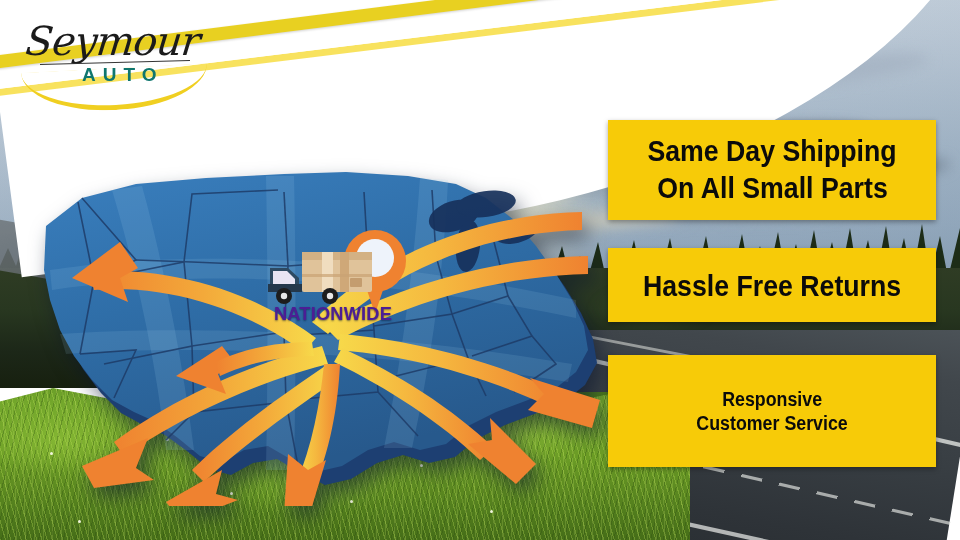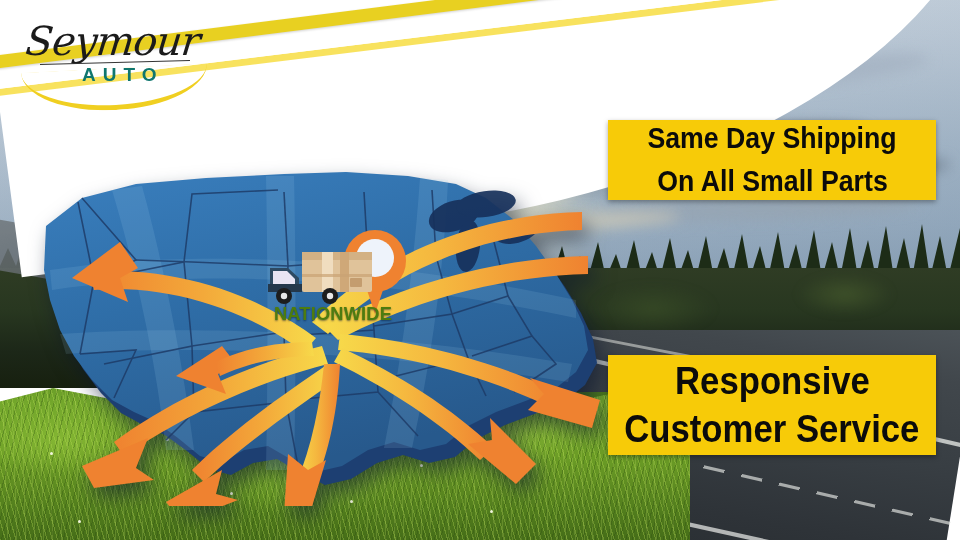--- a/index.html
+++ b/index.html
@@ -199,21 +199,21 @@
     clip-path:polygon(0 0, 100% 0, 50% 100%);
   }
   .pin-dot {
     position:absolute; left:12px; top:9px; width:38px; height:38px;
     border-radius:50%; background:#eef3fb;
   }
   .truck { position:absolute; left:8px; top:18px; width:112px; height:62px; }
   .nd-text {
     position:absolute; left:-6px; top:74px; width:162px;
     text-align:center; line-height:1.02;
-    color:#4d7c0f;
+    color:#4c1d95;
     font-family:"Liberation Sans", sans-serif;
     font-weight:700; letter-spacing:.2px;
     text-shadow:0 1px 2px rgba(10,25,55,.55);
   }
   .nd-1 { font-size:19px; transform:scaleX(.96); }
   .nd-2 { font-size:22px; letter-spacing:1.4px; }
 
   
   .banner {
     position:absolute; left:608px;
@@ -221,23 +221,23 @@
     background:#f7cb08;
     display:flex; flex-direction:column;
     align-items:center; justify-content:center;
     color:#0b0b0b;
     font-family:"Liberation Sans", sans-serif;
     font-weight:700;
     box-shadow:0 2px 5px rgba(0,0,0,.35);
     text-align:center;
   }
   .banner span { display:block; transform:scaleX(.89); white-space:nowrap; }
-  .b1 { top:120px; height:80px; font-size:30px; line-height:1.22;justify-content:space-between; }
+  .b1 { top:120px; height:100px; font-size:30px; line-height:1.22; }
   .b2 { top:248px; height:74px;  font-size:30px; line-height:1.1; }
-  .b3 { top:355px; height:100px; font-size:39px; line-height:1.22; }
+  .b3 { top:355px; height:112px; font-size:20px; line-height:1.22; }
 </style>
 </head>
 <body>
 
 <div class="stage">
 
   <div class="photo">
     <div class="sky"></div>
     <div class="sunglow"></div>
     <div class="cloud cl8"></div>
@@ -431,19 +431,22 @@
     <div class="nd-text">
       <div class="nd-1">NATIONWIDE</div>
     </div>
   </div>
 
   <div class="banner b1">
     <span>Same Day Shipping</span>
     <span>On All Small Parts</span>
   </div>
 
+  <div class="banner b2">
+    <span>Hassle Free Returns</span>
+  </div>
 
   <div class="banner b3">
     <span>Responsive</span>
     <span>Customer Service</span>
   </div>
 
 </div>
 
 </body></html>

